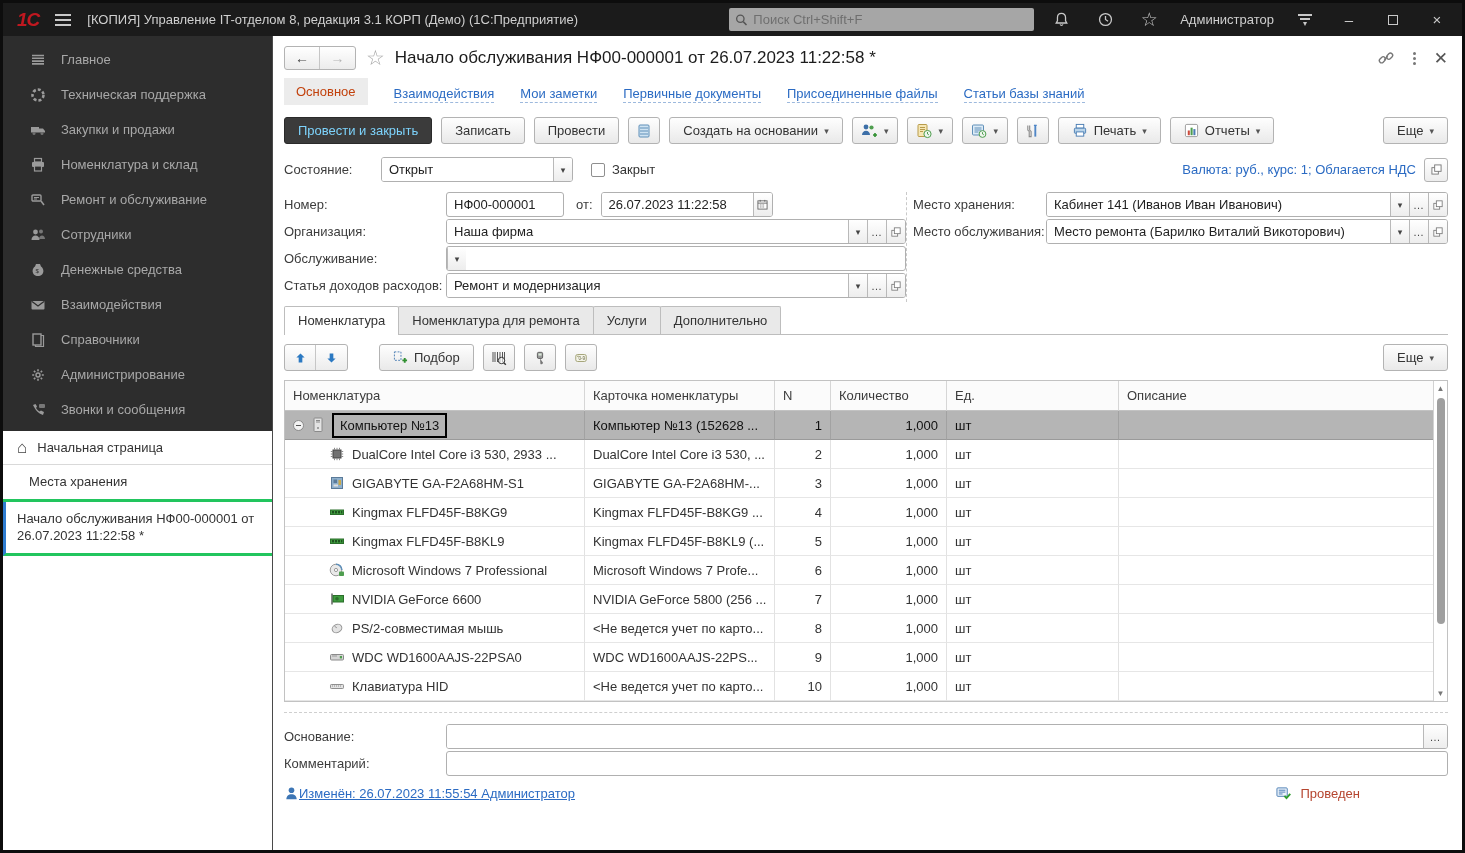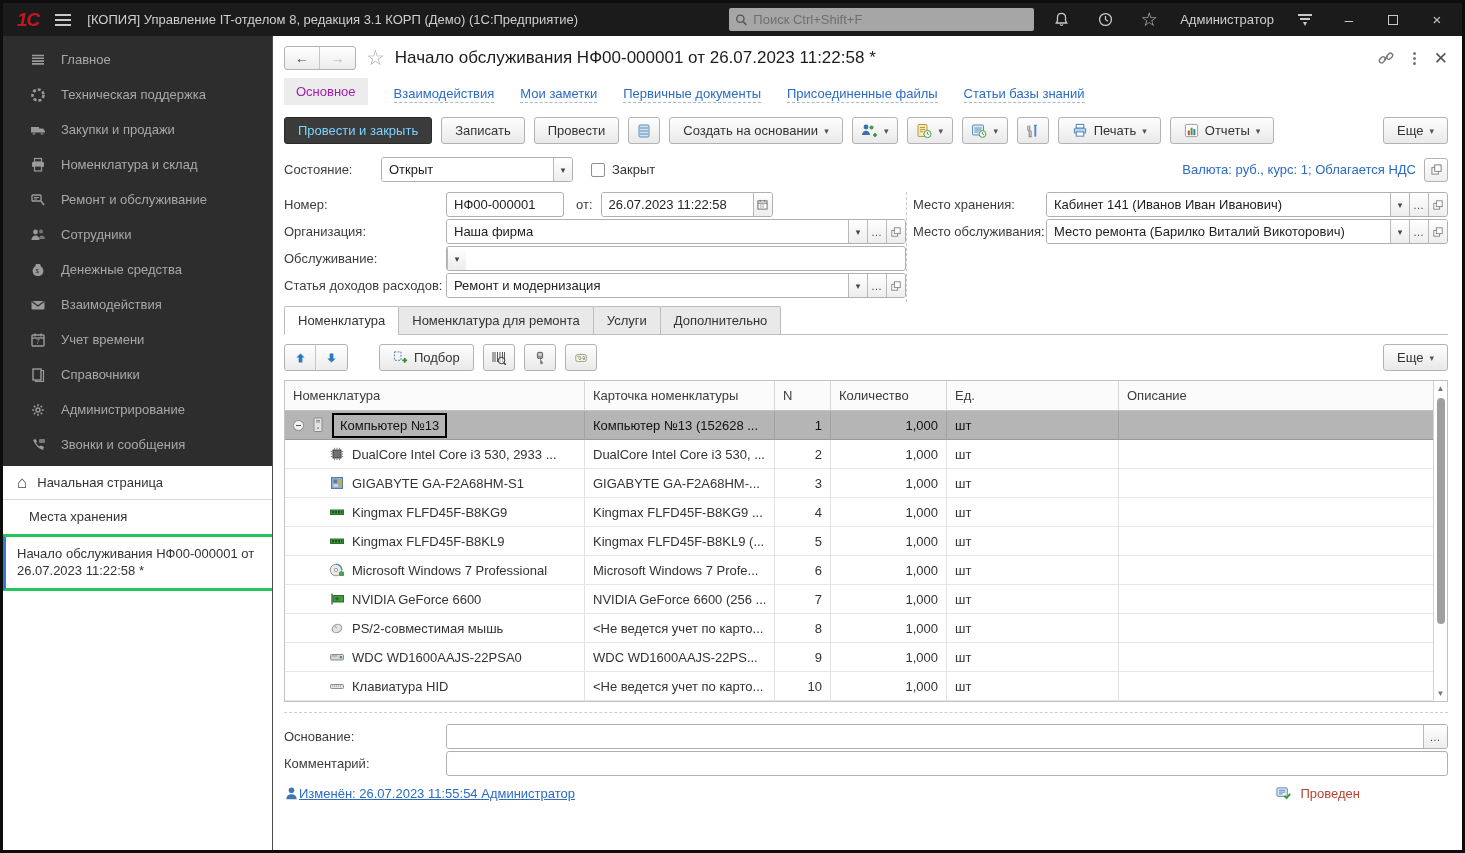--- a/index.html
+++ b/index.html
@@ -48,21 +48,21 @@
   .fav-star { font-size:21px; color:#a9a9a9; cursor:pointer; }
   .doc-title { font-size:17px; color:#1c1c1c; white-space:nowrap; }
   .dochead-right { margin-left:auto; display:flex; align-items:center; gap:18px; color:#666; }
   .dots3 { display:inline-flex; flex-direction:column; gap:2px; cursor:pointer; }
   .dots3 i { width:3px; height:3px; background:#777; border-radius:50%; }
   .close-x { font-size:17px; color:#555; cursor:pointer; }
 
   
   .navtabs { display:flex; align-items:center; gap:26px; padding:4px 0 10px 0; }
   .navtab { color:#2b6bc3; border-bottom:1px dashed #9db9dd; cursor:pointer; padding:5px 0 1px 0; }
-  .navtab.active { background:#ececec; color:#a21caf; border-bottom:none; padding:6px 12px; cursor:default; }
+  .navtab.active { background:#ececec; color:#c2410c; border-bottom:none; padding:6px 12px; cursor:default; }
 
   
   .cmdbar { display:flex; align-items:center; gap:9px; padding:2px 0 10px 0; }
   .btn { height:27px; border:1px solid #b3b3b3; border-radius:3px; background:linear-gradient(#fefefe,#e9e9e9); padding:0 13px; font-family:inherit; font-size:13px; color:#333; display:inline-flex; align-items:center; gap:6px; cursor:pointer; white-space:nowrap; }
   .btn.primary { background:#3b3b3b; border-color:#2a2a2a; color:#7dd3fc; }
   .btn .car { font-size:9px; color:#555; }
   .iconbtn { width:32px; padding:0; justify-content:center; }
   .iconbtn.withcar { width:46px; }
   .cmd-more { margin-left:auto; }
 
@@ -244,31 +244,20 @@
               <svg width="18" height="16" viewBox="0 0 16 16">
                 <rect x="1.5" y="4" width="13" height="8.5" rx="1" fill="#9a9a9a"></rect>
                 <path d="M2 4.5L8 9l6-4.5" fill="none" stroke="#2d2d2d" stroke-width="1.2"></path>
               </svg>
             </span>
             <span>Взаимодействия</span>
           </div>
           <div class="sb-item">
             <span style="display: inline-flex;">
               <svg width="18" height="16" viewBox="0 0 16 16">
-                <rect x="2" y="3" width="12" height="11" rx="1" fill="none" stroke="#9a9a9a" stroke-width="1.4"></rect>
-                <path d="M2 6h12" stroke="#9a9a9a" stroke-width="1.4"></path>
-                <path d="M5 1.5v3M11 1.5v3" stroke="#9a9a9a" stroke-width="1.4"></path>
-                <text x="6" y="12.4" font-size="7" fill="#9a9a9a">7</text>
-              </svg>
-            </span>
-            <span>Учет времени</span>
-          </div>
-          <div class="sb-item">
-            <span style="display: inline-flex;">
-              <svg width="18" height="16" viewBox="0 0 16 16">
                 <rect x="3" y="2" width="8" height="11" fill="none" stroke="#9a9a9a" stroke-width="1.4"></rect>
                 <path d="M11 3.5h2.5v11H5.5V13" fill="none" stroke="#9a9a9a" stroke-width="1.2"></path>
               </svg>
             </span>
             <span>Справочники</span>
           </div>
           <div class="sb-item">
             <span style="display: inline-flex;">
               <svg width="18" height="16" viewBox="0 0 16 16">
                 <circle cx="8" cy="8" r="2" fill="none" stroke="#9a9a9a" stroke-width="1.4"></circle>
@@ -669,21 +658,21 @@
             </div>
             <div class="grow">
               <div class="gcell childpad">
                 <span class="rowicon"><svg width="16" height="16" viewBox="0 0 16 16">
                     <rect x="2" y="2.5" width="2 " height="11" fill="#8a8a8a"></rect>
                     <rect x="4" y="4.5" width="10.5" height="6.5" fill="#3f9b3f" stroke="#2a6e2a"></rect>
                     <circle cx="8" cy="7.8" r="1.8" fill="#2a6e2a"></circle>
                   </svg></span>
                 <span>NVIDIA GeForce 6600</span>
               </div>
-              <div class="gcell">NVIDIA GeForce 6600 (256 ...</div>
+              <div class="gcell">NVIDIA GeForce 5800 (256 ...</div>
               <div class="gcell num">7</div>
               <div class="gcell num">1,000</div>
               <div class="gcell">шт</div>
               <div class="gcell gdesc"></div>
             </div>
             <div class="grow">
               <div class="gcell childpad">
                 <span class="rowicon"><svg width="16" height="16" viewBox="0 0 16 16">
                     <ellipse cx="8" cy="8.5" rx="5" ry="4" transform="rotate(-25 8 8.5)" fill="#e3e3e3" stroke="#8f8f8f"></ellipse>
                     <path d="M5.5 6.2l2.3 1.6" stroke="#8f8f8f"></path>

